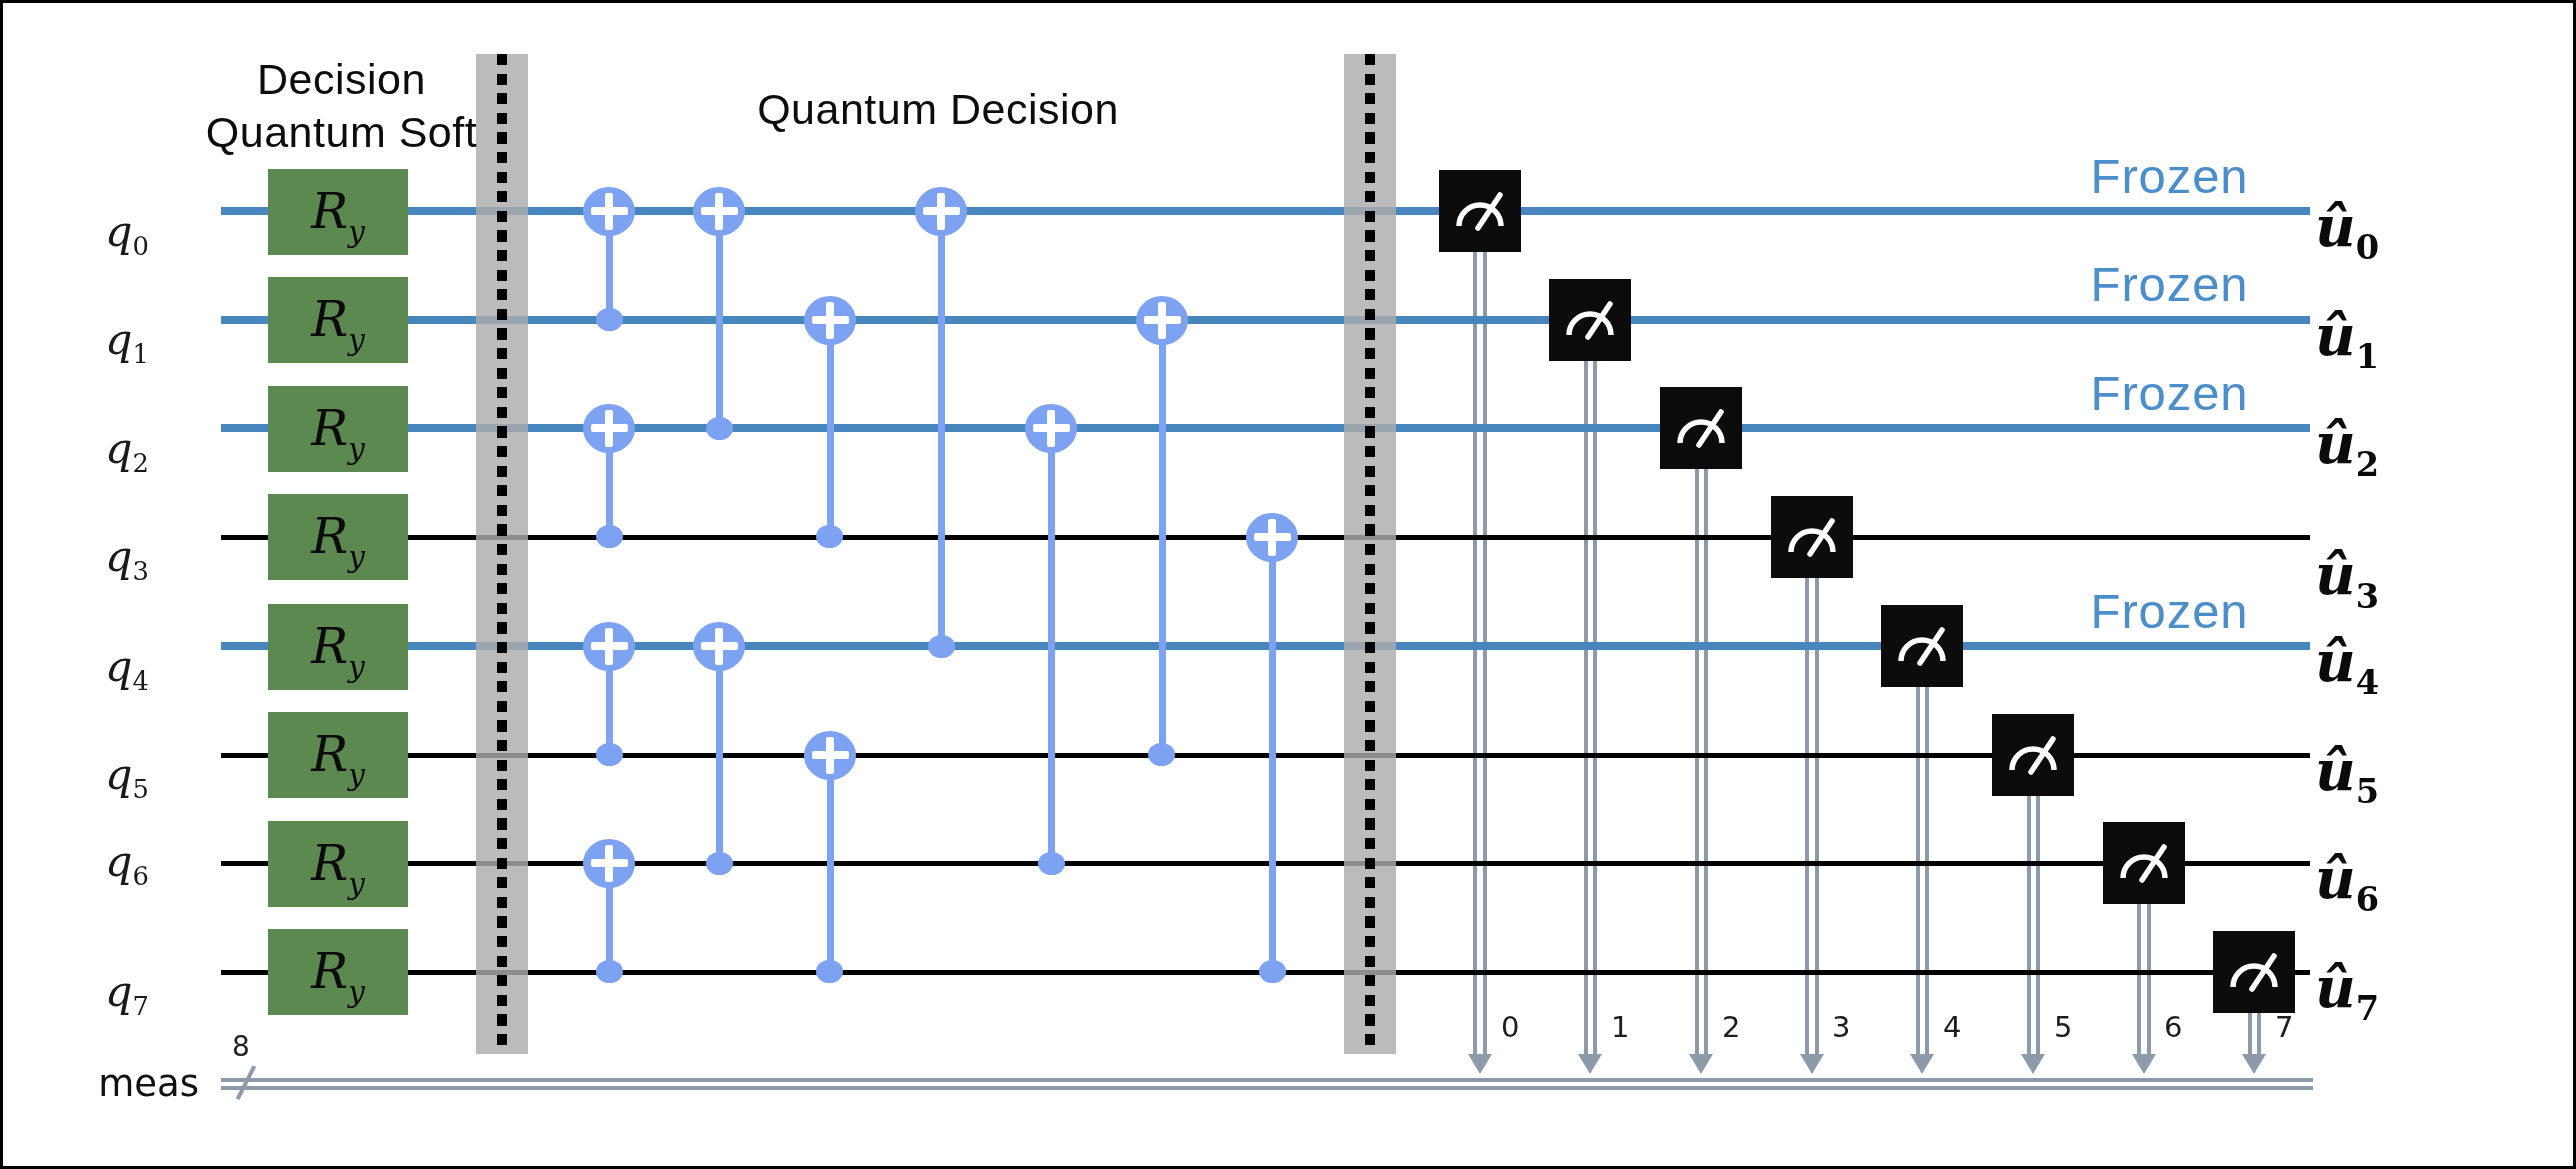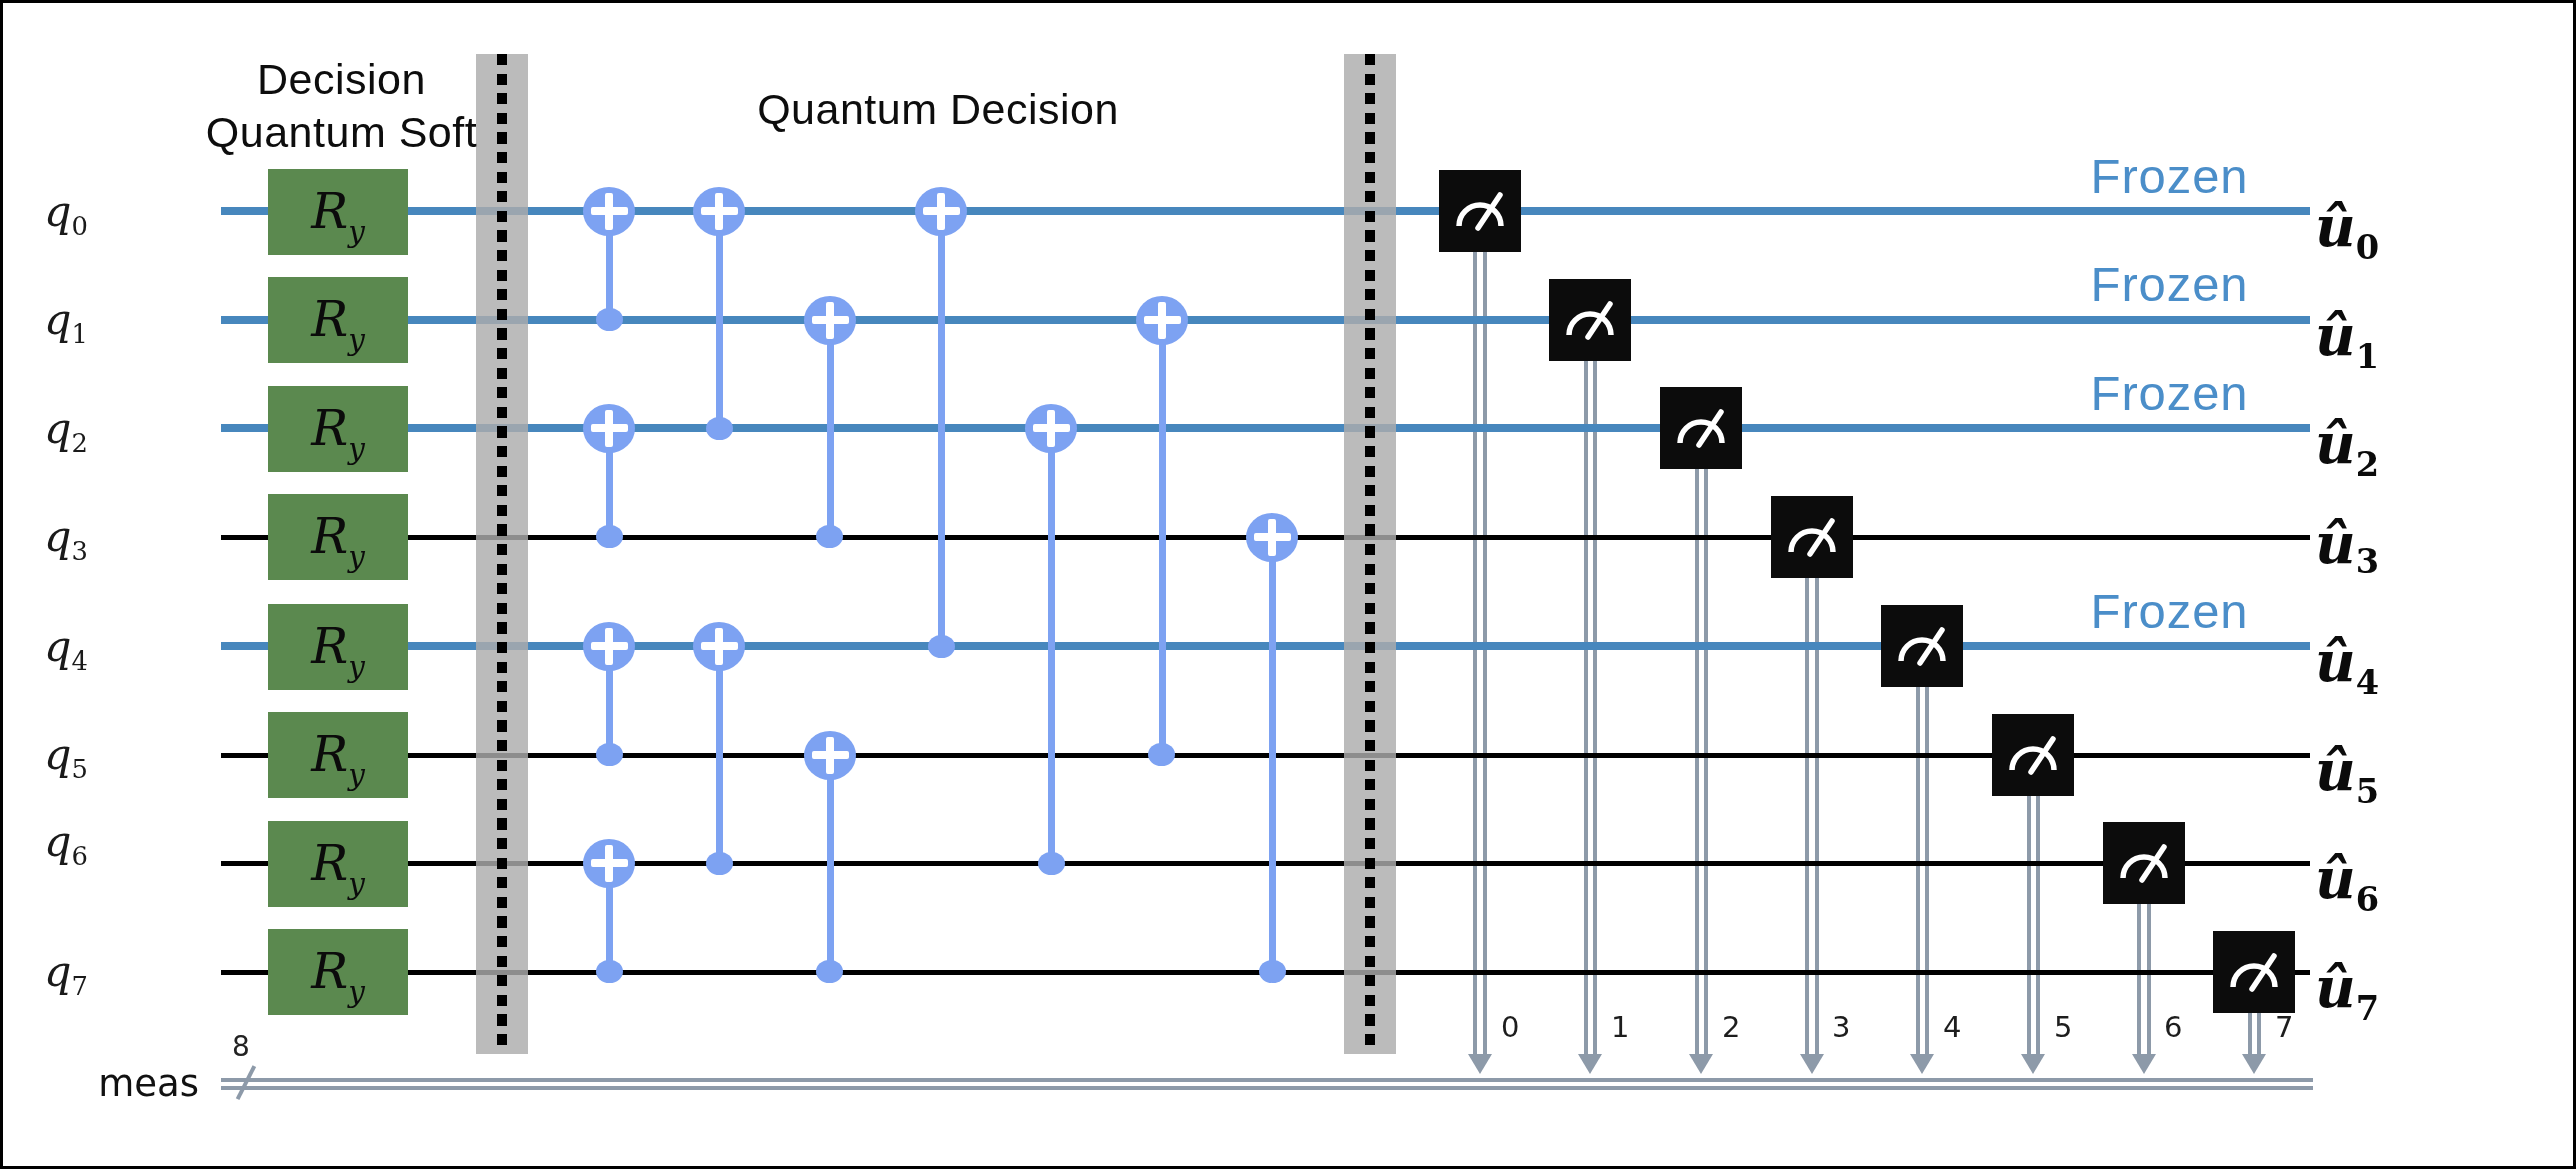--- a/index.html
+++ b/index.html
@@ -12,21 +12,21 @@
     overflow:hidden;
     font-family:"Liberation Sans",sans-serif;
   }
   .abs{position:absolute;}
   .t-sans{font-family:"Liberation Sans",sans-serif;}
   .t-plot{font-family:"DejaVu Sans",sans-serif;}
   .t-math{font-family:"DejaVu Serif",serif;font-style:italic;}
   .title{font-size:43px;font-weight:500;color:#0d0d0d;text-align:center;letter-spacing:0.5px;}
   .sub{font-size:60%;font-style:normal;vertical-align:-16%;}
   .sub-it{font-size:60%;font-style:italic;vertical-align:-16%;}
-  .qlabel{font-size:43px;color:#1a1a1a;text-align:left;}
+  .qlabel{font-size:43px;color:#1a1a1a;text-align:center;margin-top:20px;}
   .rybox{z-index:5;text-align:center;}
   .rylabel{font-size:49px;color:#0b0b0b;}
   .wire{z-index:2;}
   .drop{z-index:1;}
   .connector{z-index:4;}
   .gate{z-index:5;border-radius:50%;}
   .barrier-band{z-index:3;}
   .barrier-dash{z-index:3;}
   .measbox{z-index:5;}
   .toplabel{z-index:6;}
@@ -245,21 +245,21 @@
       <div class="abs frozen t-sans toplabel" style="left: 2026px; top: 255px; width: 281px; height: 52px; line-height: 52px; color: rgb(75, 142, 201);"><span>Frozen</span></div>
       <div class="abs outlabel t-math toplabel" style="left: 2312px; top: 293px; width: 206px; height: 79px; line-height: 79px;"><span>û</span><span class="sub">1</span></div>
       <div class="abs qlabel t-math toplabel" style="left: 41px; top: 396px; width: 166px; height: 58px; line-height: 58px;"><span>q</span><span class="sub">2</span></div>
       <div class="abs toplabel" style="left: 1686px; top: 1051px; width: 0px; height: 0px; border-left: 12px solid transparent; border-right: 12px solid transparent; border-top: 20.6px solid rgb(141, 154, 169);"></div>
       <div class="abs clnum t-plot toplabel" style="left: 1719px; top: 1008px; width: 41px; height: 32px; line-height: 32px;"><span>2</span></div>
       <div class="abs frozen t-sans toplabel" style="left: 2026px; top: 364px; width: 281px; height: 52px; line-height: 52px; color: rgb(75, 142, 201);"><span>Frozen</span></div>
       <div class="abs outlabel t-math toplabel" style="left: 2312px; top: 401px; width: 206px; height: 79px; line-height: 79px;"><span>û</span><span class="sub">2</span></div>
       <div class="abs qlabel t-math toplabel" style="left: 41px; top: 504px; width: 166px; height: 58px; line-height: 58px;"><span>q</span><span class="sub">3</span></div>
       <div class="abs toplabel" style="left: 1797px; top: 1051px; width: 0px; height: 0px; border-left: 12px solid transparent; border-right: 12px solid transparent; border-top: 20.6px solid rgb(141, 154, 169);"></div>
       <div class="abs clnum t-plot toplabel" style="left: 1829px; top: 1008px; width: 41px; height: 32px; line-height: 32px;"><span>3</span></div>
-      <div class="abs outlabel t-math toplabel" style="left: 2312px; top: 510px; width: 206px; height: 79px; line-height: 60px;"><span>û</span><span class="sub">3</span></div>
+      <div class="abs outlabel t-math toplabel" style="left: 2312px; top: 527px; width: 206px; height: 79px; line-height: 88px;"><span>û</span><span class="sub">3</span></div>
       <div class="abs qlabel t-math toplabel" style="left: 41px; top: 614px; width: 166px; height: 58px; line-height: 58px;"><span>q</span><span class="sub">4</span></div>
       <div class="abs toplabel" style="left: 1907px; top: 1051px; width: 0px; height: 0px; border-left: 12px solid transparent; border-right: 12px solid transparent; border-top: 20.6px solid rgb(141, 154, 169);"></div>
       <div class="abs clnum t-plot toplabel" style="left: 1940px; top: 1008px; width: 41px; height: 32px; line-height: 32px;"><span>4</span></div>
       <div class="abs frozen t-sans toplabel" style="left: 2026px; top: 582px; width: 281px; height: 52px; line-height: 52px; color: rgb(75, 142, 201);"><span>Frozen</span></div>
       <div class="abs outlabel t-math toplabel" style="left: 2312px; top: 619px; width: 206px; height: 79px; line-height: 79px;"><span>û</span><span class="sub">4</span></div>
       <div class="abs qlabel t-math toplabel" style="left: 41px; top: 722px; width: 166px; height: 58px; line-height: 58px;"><span>q</span><span class="sub">5</span></div>
       <div class="abs toplabel" style="left: 2018px; top: 1051px; width: 0px; height: 0px; border-left: 12px solid transparent; border-right: 12px solid transparent; border-top: 20.6px solid rgb(141, 154, 169);"></div>
       <div class="abs clnum t-plot toplabel" style="left: 2051px; top: 1008px; width: 41px; height: 32px; line-height: 32px;"><span>5</span></div>
       <div class="abs outlabel t-math toplabel" style="left: 2312px; top: 728px; width: 206px; height: 79px; line-height: 79px;"><span>û</span><span class="sub">5</span></div>
       <div class="abs qlabel t-math toplabel" style="left: 41px; top: 809px; width: 166px; height: 58px; line-height: 58px;"><span>q</span><span class="sub">6</span></div>

